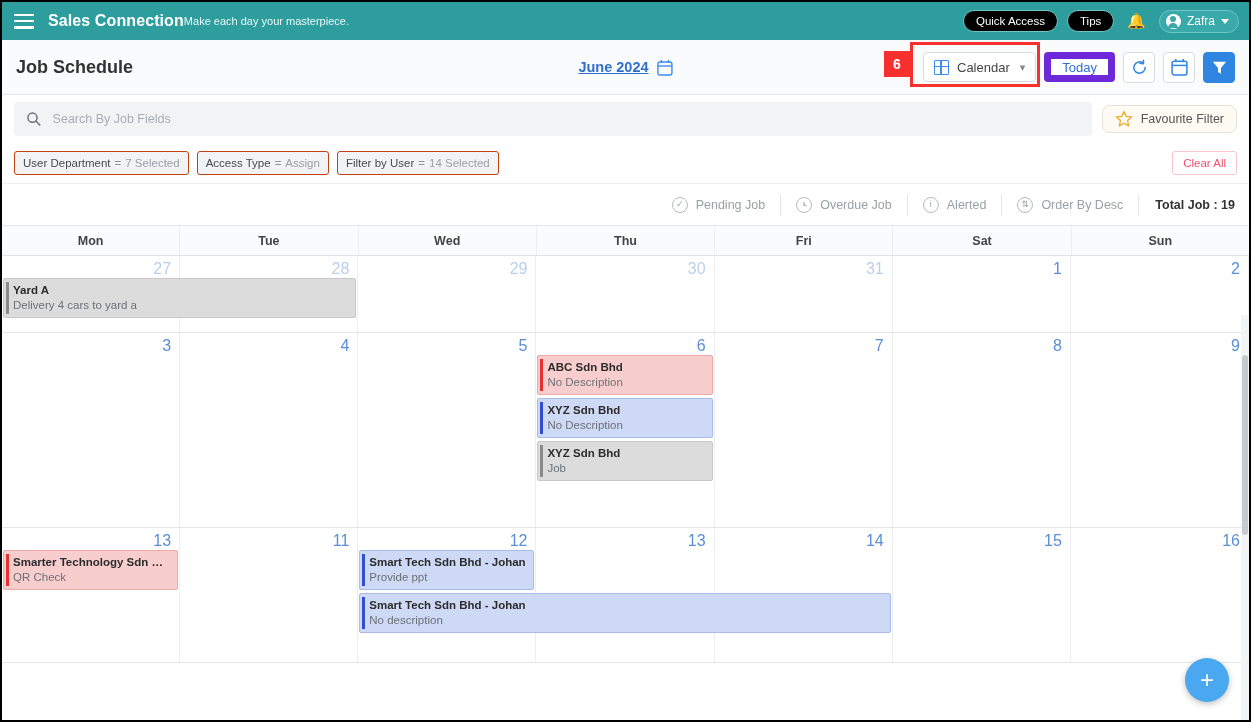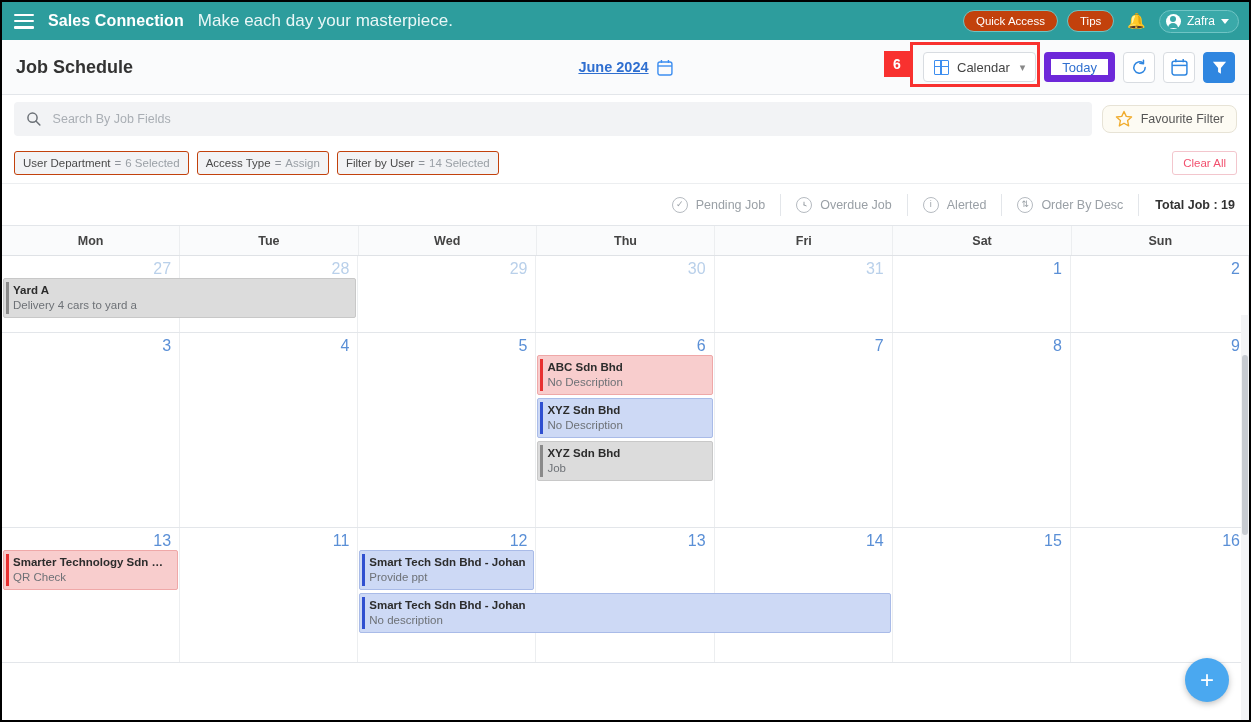--- a/index.html
+++ b/index.html
@@ -22,24 +22,24 @@
     height: 38px;
     background: #2d9d9d;
     display: flex;
     align-items: center;
     padding: 0 10px 0 12px;
     color: #fff;
   }
   .hamburger { width: 20px; height: 15px; display: flex; flex-direction: column; justify-content: space-between; cursor: pointer; margin-right: 14px; }
   .hamburger span { display: block; height: 2.5px; background: #fff; border-radius: 1px; }
   .brand { font-size: 16px; font-weight: bold; letter-spacing: .1px; }
-  .tagline { font-size: 17px; margin-left: 14px; color: #eaf7f7; font-weight: normal; }
+  .tagline { font-size: 11px; color: #eaf7f7; font-weight: normal; }
   .topbar-right { margin-left: auto; display: flex; align-items: center; gap: 9px; }
   .pill {
-    background: #c2410c;
+    background: #000000;
     border: 1px solid #6fc4c4;
     color: #fff;
     font-size: 11.5px;
     border-radius: 12px;
     padding: 4px 12px;
     cursor: pointer;
     white-space: nowrap;
     text-align: right;
   }
   .bell { font-size: 15px; cursor: pointer; padding: 0 4px; }
@@ -326,21 +326,21 @@
         <path d="M10 1.6 L12.5 7.1 L18.4 7.8 L14 11.8 L15.2 17.7 L10 14.7 L4.8 17.7 L6 11.8 L1.6 7.8 L7.5 7.1 Z" fill="none" stroke="#f0ac2e" stroke-width="1.5" stroke-linejoin="round"></path>
       </svg>
       <span>Favourite Filter</span>
     </div>
   </div>
 
   <div class="chip-row">
     <div class="chip">
       <span>User Department</span>
       <span class="eq">=</span>
-      <span class="val">6 Selected</span>
+      <span class="val">7 Selected</span>
     </div>
     <div class="chip">
       <span>Access Type</span>
       <span class="eq">=</span>
       <span class="val">Assign</span>
     </div>
     <div class="chip">
       <span>Filter by User</span>
       <span class="eq">=</span>
       <span class="val">14 Selected</span>

